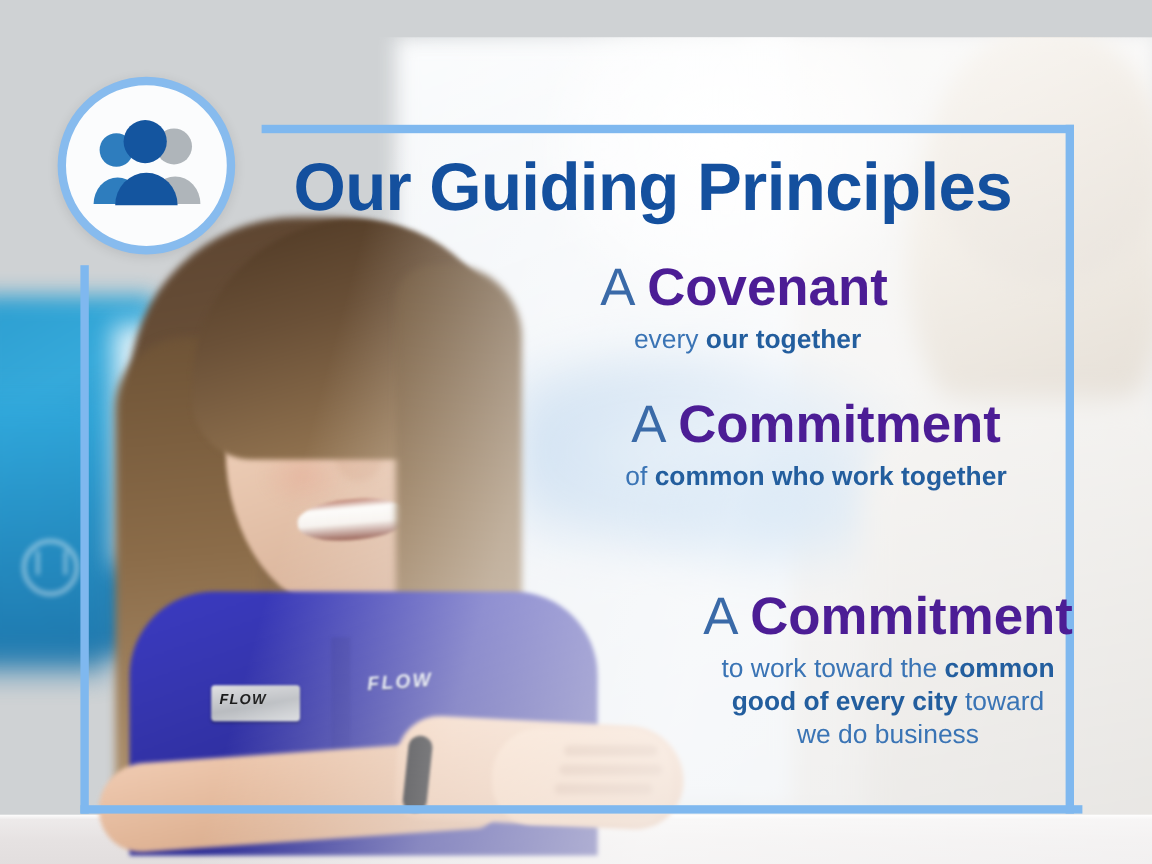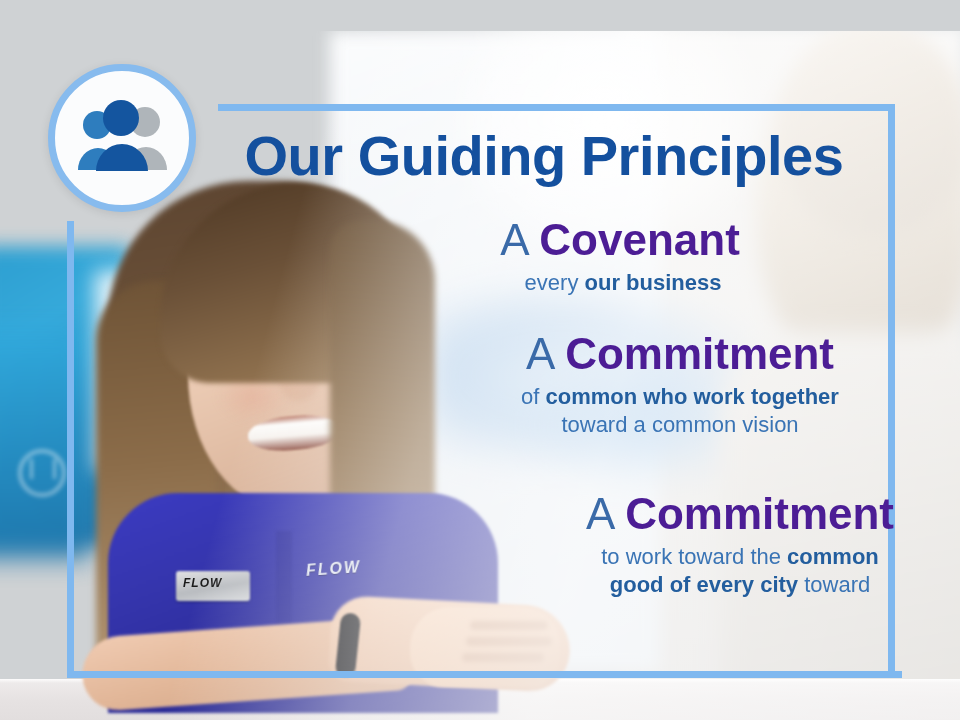--- a/index.html
+++ b/index.html
@@ -348,39 +348,39 @@
   </div>
 
   <div class="title">Our Guiding Principles</div>
 
   <div class="principle p1">
     <div class="p-head">
       <span class="lead">A</span>
       <span class="word">Covenant</span>
     </div>
     <div class="p-sub">
-      <span>every </span><b>our business</b>
+      <span>every </span><b>our together</b>
     </div>
   </div>
 
   <div class="principle p2">
     <div class="p-head">
       <span class="lead">A</span>
       <span class="word">Commitment</span>
     </div>
     <div class="p-sub">
       <span>of </span><b>common who work together</b><br>
-      <span>toward a common vision</span>
     </div>
   </div>
 
   <div class="principle p3">
     <div class="p-head">
       <span class="lead">A</span>
       <span class="word">Commitment</span>
     </div>
     <div class="p-sub">
       <span>to work toward the </span><b>common</b><br>
       <b>good of every city</b><span> toward</span><br>
+      <span>we do business</span>
     </div>
   </div>
 
 </div>
 
 </body></html>

